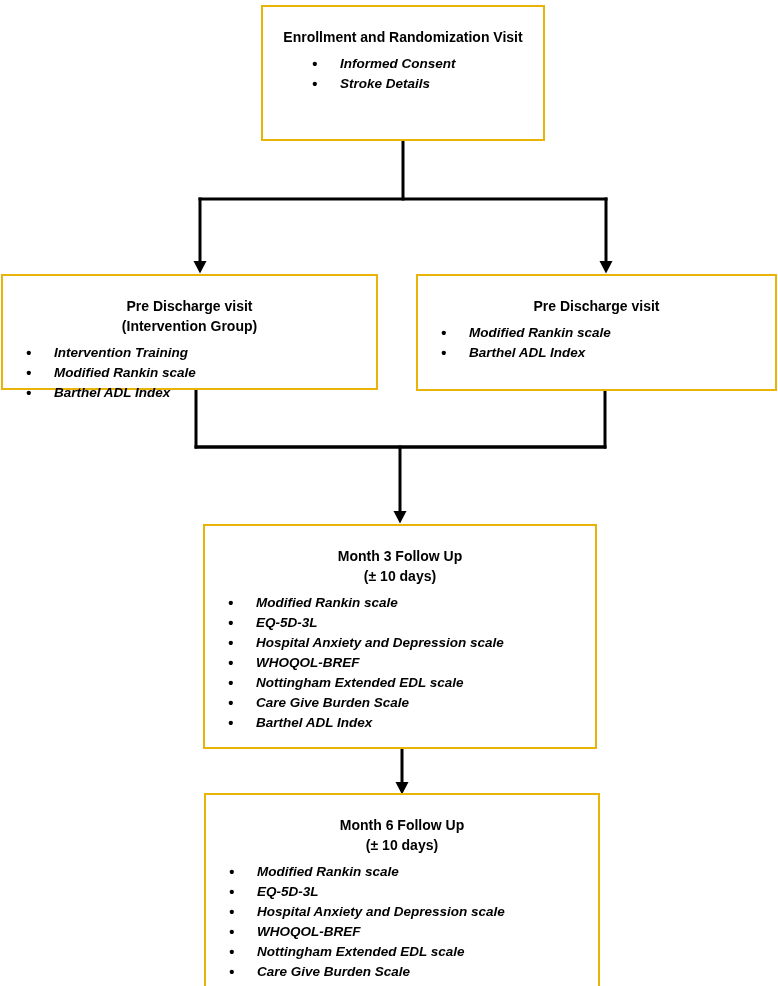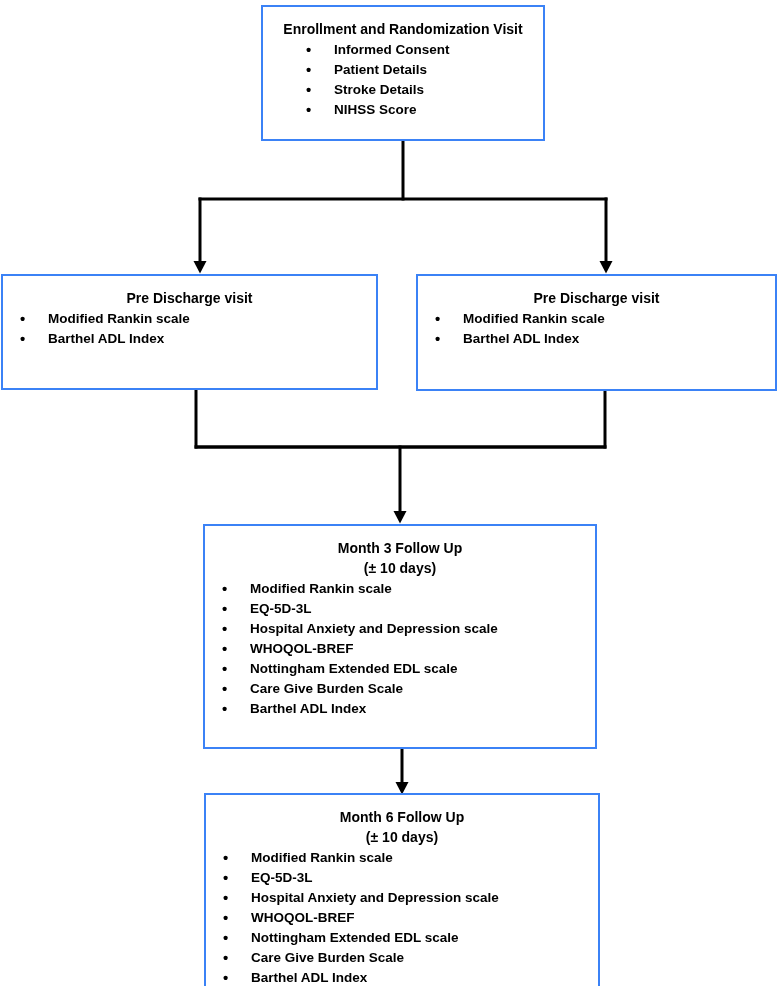--- a/index.html
+++ b/index.html
@@ -14,35 +14,36 @@
   }
   #connector-layer {
     position: absolute;
     left: 0; top: 0;
     width: 778px; height: 986px;
     pointer-events: none;
   }
   .box {
     position: absolute;
     box-sizing: border-box;
-    border: 2px solid #3b82f6;
+    border: 2px solid #eab308;
     background: #ffffff;
-    padding-top: 12px;
+    padding-top: 20px;
   }
   .box-title, .box-subtitle {
     text-align: center;
     font-size: 14px;
     font-weight: 700;
     line-height: 20px;
     white-space: nowrap;
   }
   .bullets {
     list-style: none;
-    margin: 1px;
+    margin: 7px;
     padding: 0 0 0 16px;
+    font-style: italic;
   }
   .bullets li {
     position: relative;
     padding-left: 28px;
     font-size: 13.5px;
     font-weight: 700;
     line-height: 20px;
     white-space: nowrap;
   }
   .bullets li::before {
@@ -88,29 +89,29 @@
     <polygon class="chead" points="393.5,511 406.5,511 400,523.5"></polygon>
 
     <path class="cline" d="M402 719 L402 783"></path>
     <polygon class="chead" points="395.5,782 408.5,782 402,794.5"></polygon>
   </svg>
 
   <div class="box indent-lg" id="box-enrollment">
     <div class="box-title">Enrollment and Randomization Visit</div>
     <ul class="bullets">
         <li>Informed Consent</li>
-        <li>Patient Details</li>
         <li>Stroke Details</li>
-        <li>NIHSS Score</li>
       </ul>
   </div>
 
   <div class="box" id="box-intervention">
     <div class="box-title">Pre Discharge visit</div>
+    <div class="box-subtitle">(Intervention Group)</div>
     <ul class="bullets">
+        <li>Intervention Training</li>
         <li>Modified Rankin scale</li>
         <li>Barthel ADL Index</li>
       </ul>
   </div>
 
   <div class="box" id="box-control">
     <div class="box-title">Pre Discharge visit</div>
     <ul class="bullets">
         <li>Modified Rankin scale</li>
         <li>Barthel ADL Index</li>

